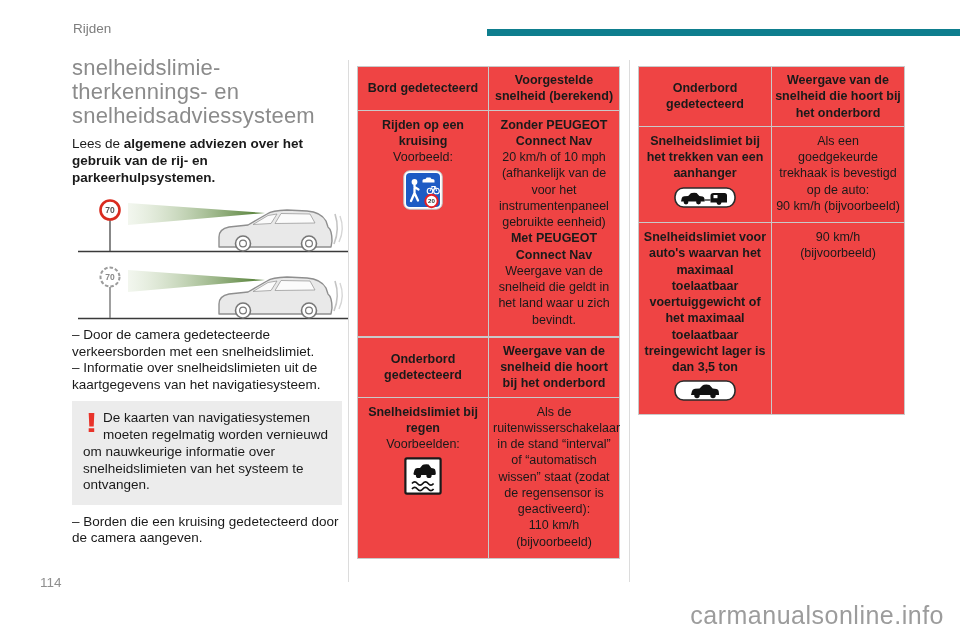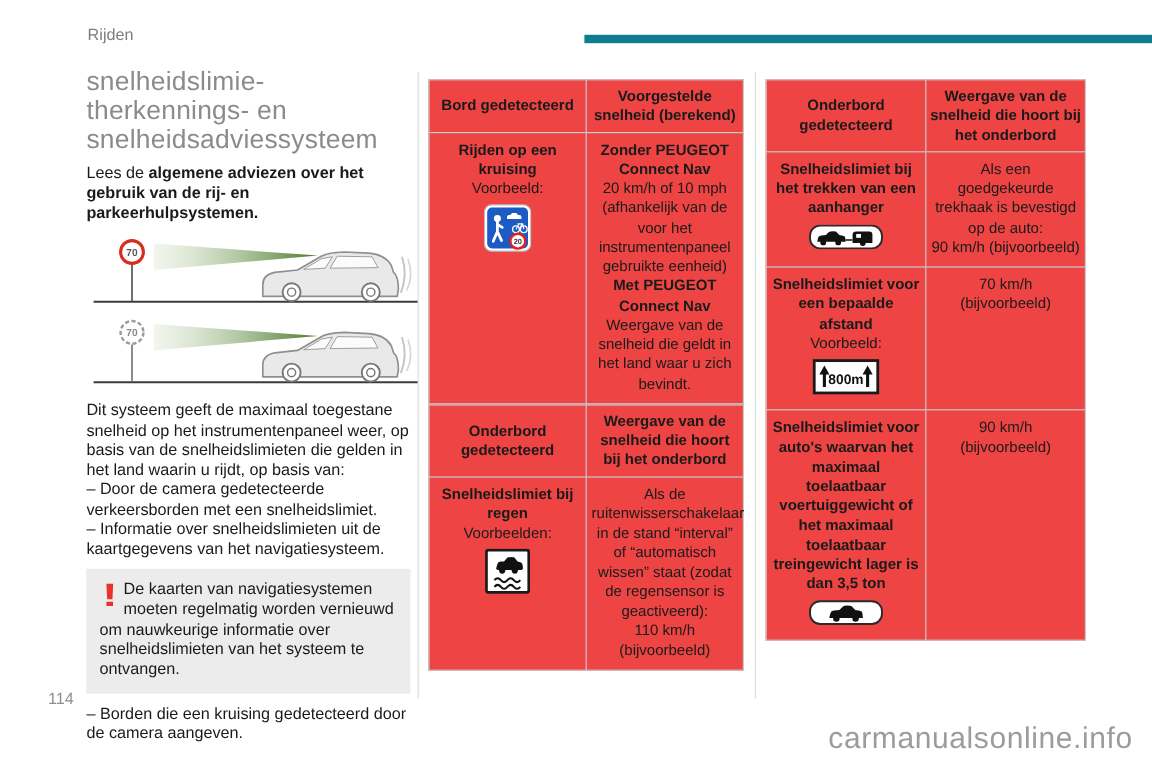--- a/index.html
+++ b/index.html
@@ -114,21 +114,20 @@
         <circle cx="171" cy="47.5" r="7.5" fill="#fff" stroke="#777" stroke-width="1.6"></circle>
         <circle cx="171" cy="47.5" r="3.4" fill="none" stroke="#777" stroke-width="1.2"></circle>
         <circle cx="237" cy="47.5" r="7.5" fill="#fff" stroke="#777" stroke-width="1.6"></circle>
         <circle cx="237" cy="47.5" r="3.4" fill="none" stroke="#777" stroke-width="1.2"></circle>
         <path d="M263,18 q5,15 -1,30" fill="none" stroke="#c4c4c4" stroke-width="1.6"></path>
         <path d="M268,20 q5,13 -1,26" fill="none" stroke="#d6d6d6" stroke-width="1.4"></path>
       </g>
     </svg>
   </div>
 
-  <p class="body para">Dit systeem geeft de maximaal toegestane snelheid op het instrumentenpaneel weer, op basis van de snelheidslimieten die gelden in het land waarin u rijdt, op basis van:</p>
   <p class="body">– Door de camera gedetecteerde verkeersborden met een snelheidslimiet.</p>
   <p class="body">– Informatie over snelheidslimieten uit de kaartgegevens van het navigatiesysteem.</p>
 
   <div class="note">
     <span class="note-icon" style="color: rgb(232, 51, 42);">!</span>
     <span class="note-text">De kaarten van navigatiesystemen moeten regelmatig worden vernieuwd om nauwkeurige informatie over snelheidslimieten van het systeem te ontvangen.</span>
   </div>
 
   <p class="body after-note">– Borden die een kruising gedetecteerd door de camera aangeven.</p>
 </div>
@@ -213,36 +212,20 @@
           <path d="M36.5,15.5 l0,-7 q0,-2.5 3,-2.5 l11,0 q2.5,0 2.5,2.5 l0,7 z" fill="#111"></path>
           <rect x="39.5" y="8" width="4" height="3.2" fill="#fff"></rect>
           <circle cx="45" cy="15.5" r="2.4" fill="#111"></circle>
         </svg>
       </td>
       <td class="pre">Als een goedgekeurde trekhaak is bevestigd op de auto:
 90 km/h (bijvoorbeeld)</td>
     </tr>
     <tr>
       <td>
-        <div class="cell-title">Snelheidslimiet voor een bepaalde afstand</div>
-        <div>Voorbeeld:</div>
-        <svg class="sign" viewBox="0 0 56 30" width="56" height="30">
-          <rect x="1.5" y="1.5" width="53" height="27" fill="#fff" stroke="#1a1a1a" stroke-width="2.4"></rect>
-          <line x1="10" y1="23.5" x2="10" y2="11" stroke="#111" stroke-width="2.6"></line>
-          <polygon points="10,5.5 5.8,13 14.2,13" fill="#111"></polygon>
-          <line x1="46" y1="23.5" x2="46" y2="11" stroke="#111" stroke-width="2.6"></line>
-          <polygon points="46,5.5 41.8,13 50.2,13" fill="#111"></polygon>
-          <text x="28" y="21" font-size="11.5" font-weight="bold" text-anchor="middle" fill="#111">800m</text>
-        </svg>
-      </td>
-      <td class="pre">70 km/h
-(bijvoorbeeld)</td>
-    </tr>
-    <tr>
-      <td>
         <div class="cell-title">Snelheidslimiet voor auto's waarvan het maximaal toelaatbaar voertuiggewicht of het maximaal toelaatbaar treingewicht lager is dan 3,5 ton</div>
         <svg class="sign" viewBox="0 0 62 21" width="62" height="21">
           <rect x="1" y="1" width="60" height="19" rx="8.5" fill="#fff" stroke="#2a2a2a" stroke-width="1.6"></rect>
           <path d="M17,15 l1,-4 q0.5,-2 3,-2.2 l4.5,-0.4 3,-3 q0.8,-0.8 4,-0.8 l3,0.3 3.2,3.5 3.8,0.6 q2,0.3 2.2,2.3 l0.4,3.7 z" fill="#111"></path>
           <circle cx="23" cy="15.5" r="2.7" fill="#111"></circle>
           <circle cx="39" cy="15.5" r="2.7" fill="#111"></circle>
         </svg>
       </td>
       <td class="pre">90 km/h
 (bijvoorbeeld)</td>

